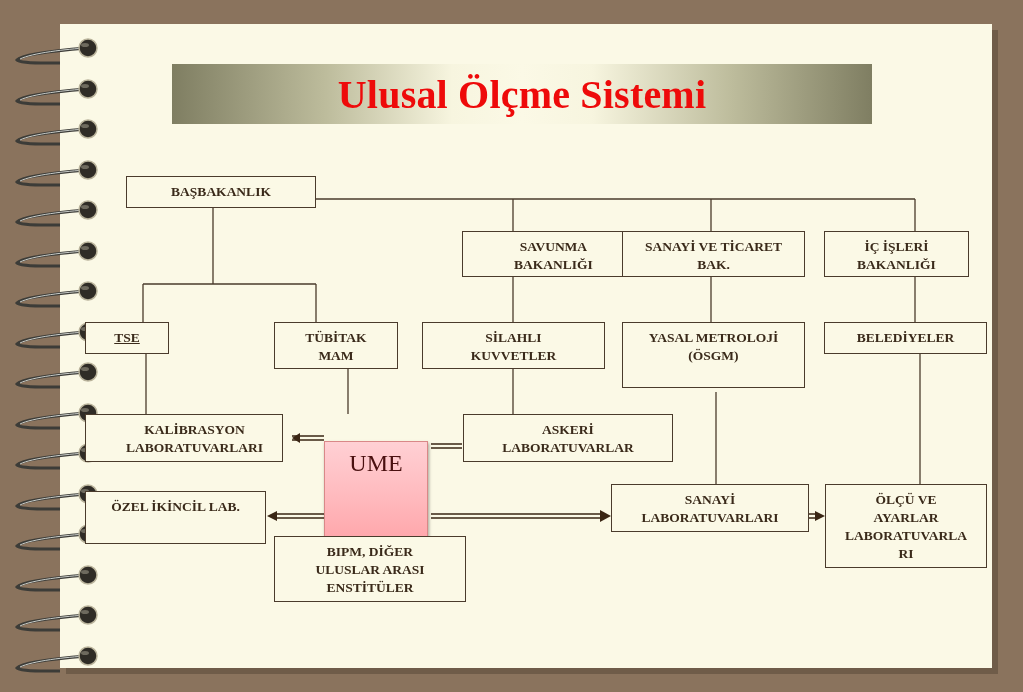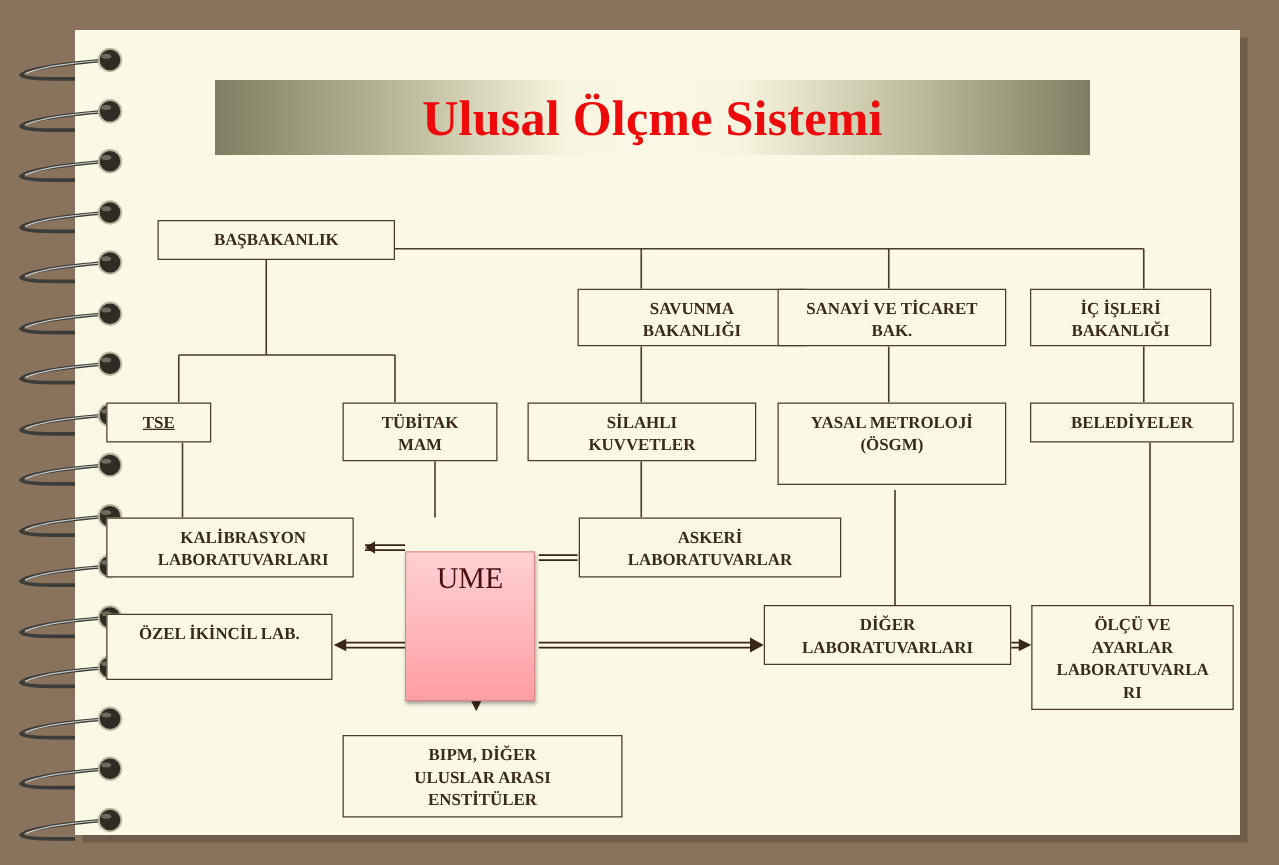--- a/index.html
+++ b/index.html
@@ -183,22 +183,22 @@
 (ÖSGM)</div>
 <div class="box center" style="left:824px;top:322px;width:163px;height:32px;">BELEDİYELER</div>
 
 <div class="box" style="left:85px;top:414px;width:198px;height:48px;padding-left:21px;">KALİBRASYON
 LABORATUVARLARI</div>
 <div class="ume">UME</div>
 <div class="box" style="left:463px;top:414px;width:210px;height:48px;">ASKERİ
 LABORATUVARLAR</div>
 
 <div class="box" style="left:85px;top:491px;width:181px;height:53px;">ÖZEL İKİNCİL LAB.</div>
-<div class="box" style="left:611px;top:484px;width:198px;height:48px;">DİĞER
+<div class="box" style="left:611px;top:484px;width:198px;height:48px;">SANAYİ
 LABORATUVARLARI</div>
 <div class="box" style="left:825px;top:484px;width:162px;height:84px;">ÖLÇÜ VE
 AYARLAR
 LABORATUVARLA
 RI</div>
 
-<div class="box" style="left:274px;top:588px;width:224px;height:66px;">BIPM, DİĞER
+<div class="box" style="left:274px;top:536px;width:192px;height:66px;">BIPM, DİĞER
 ULUSLAR ARASI
 ENSTİTÜLER</div>
 
 </body></html>

